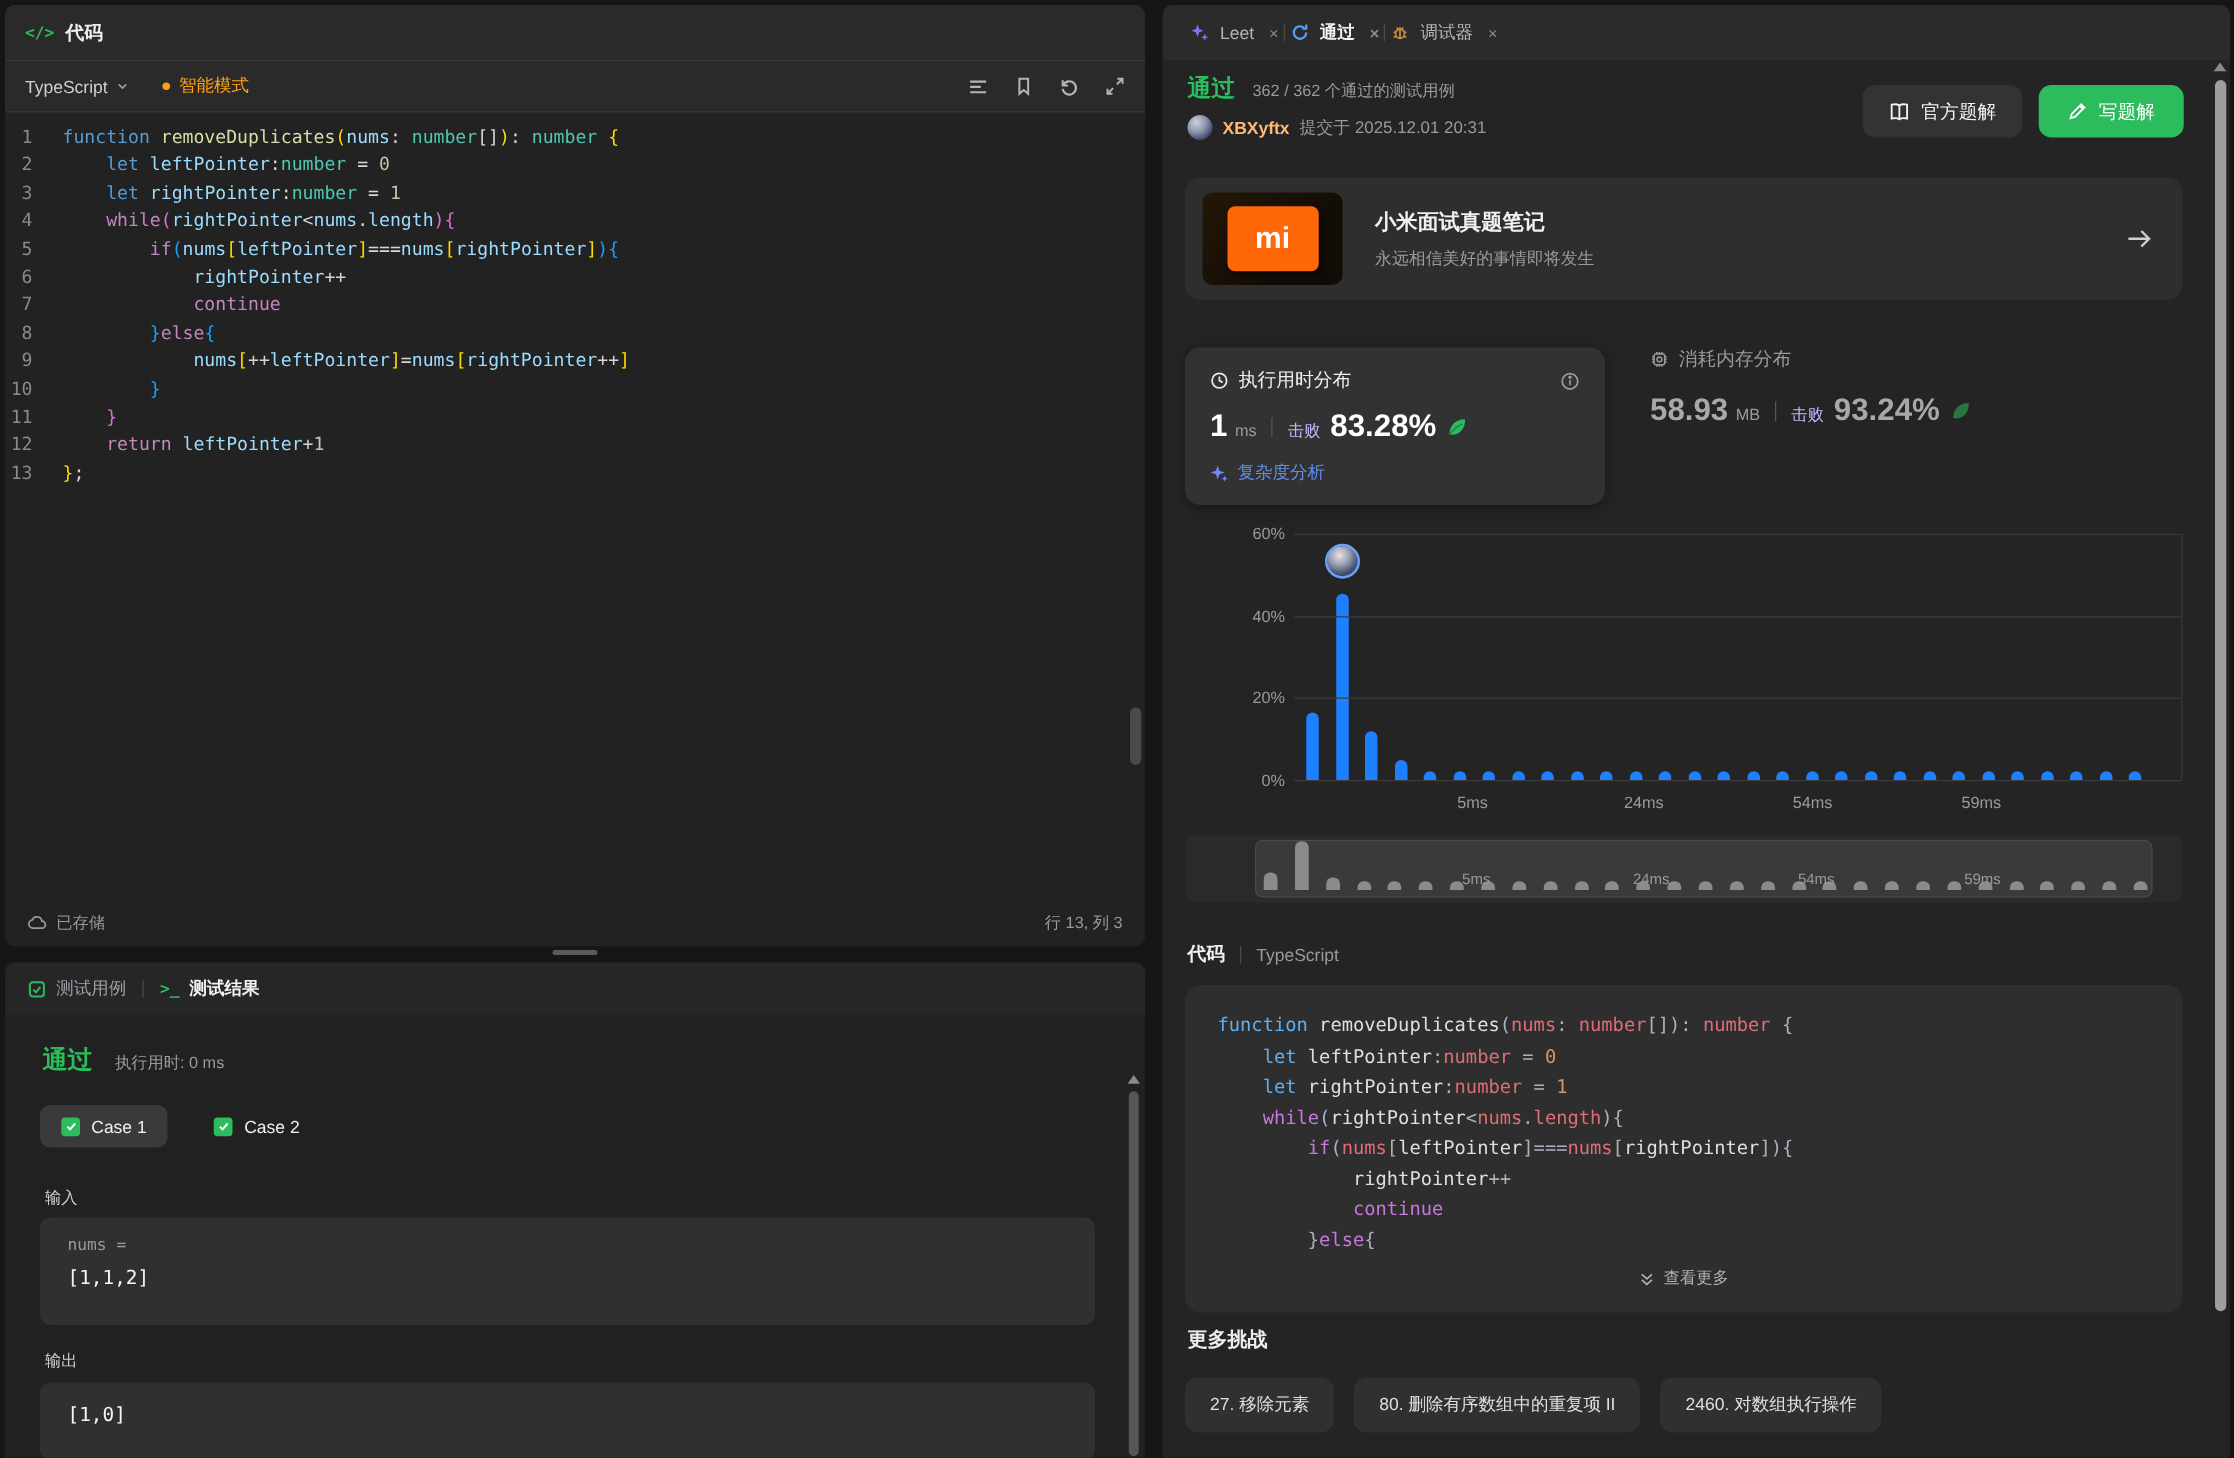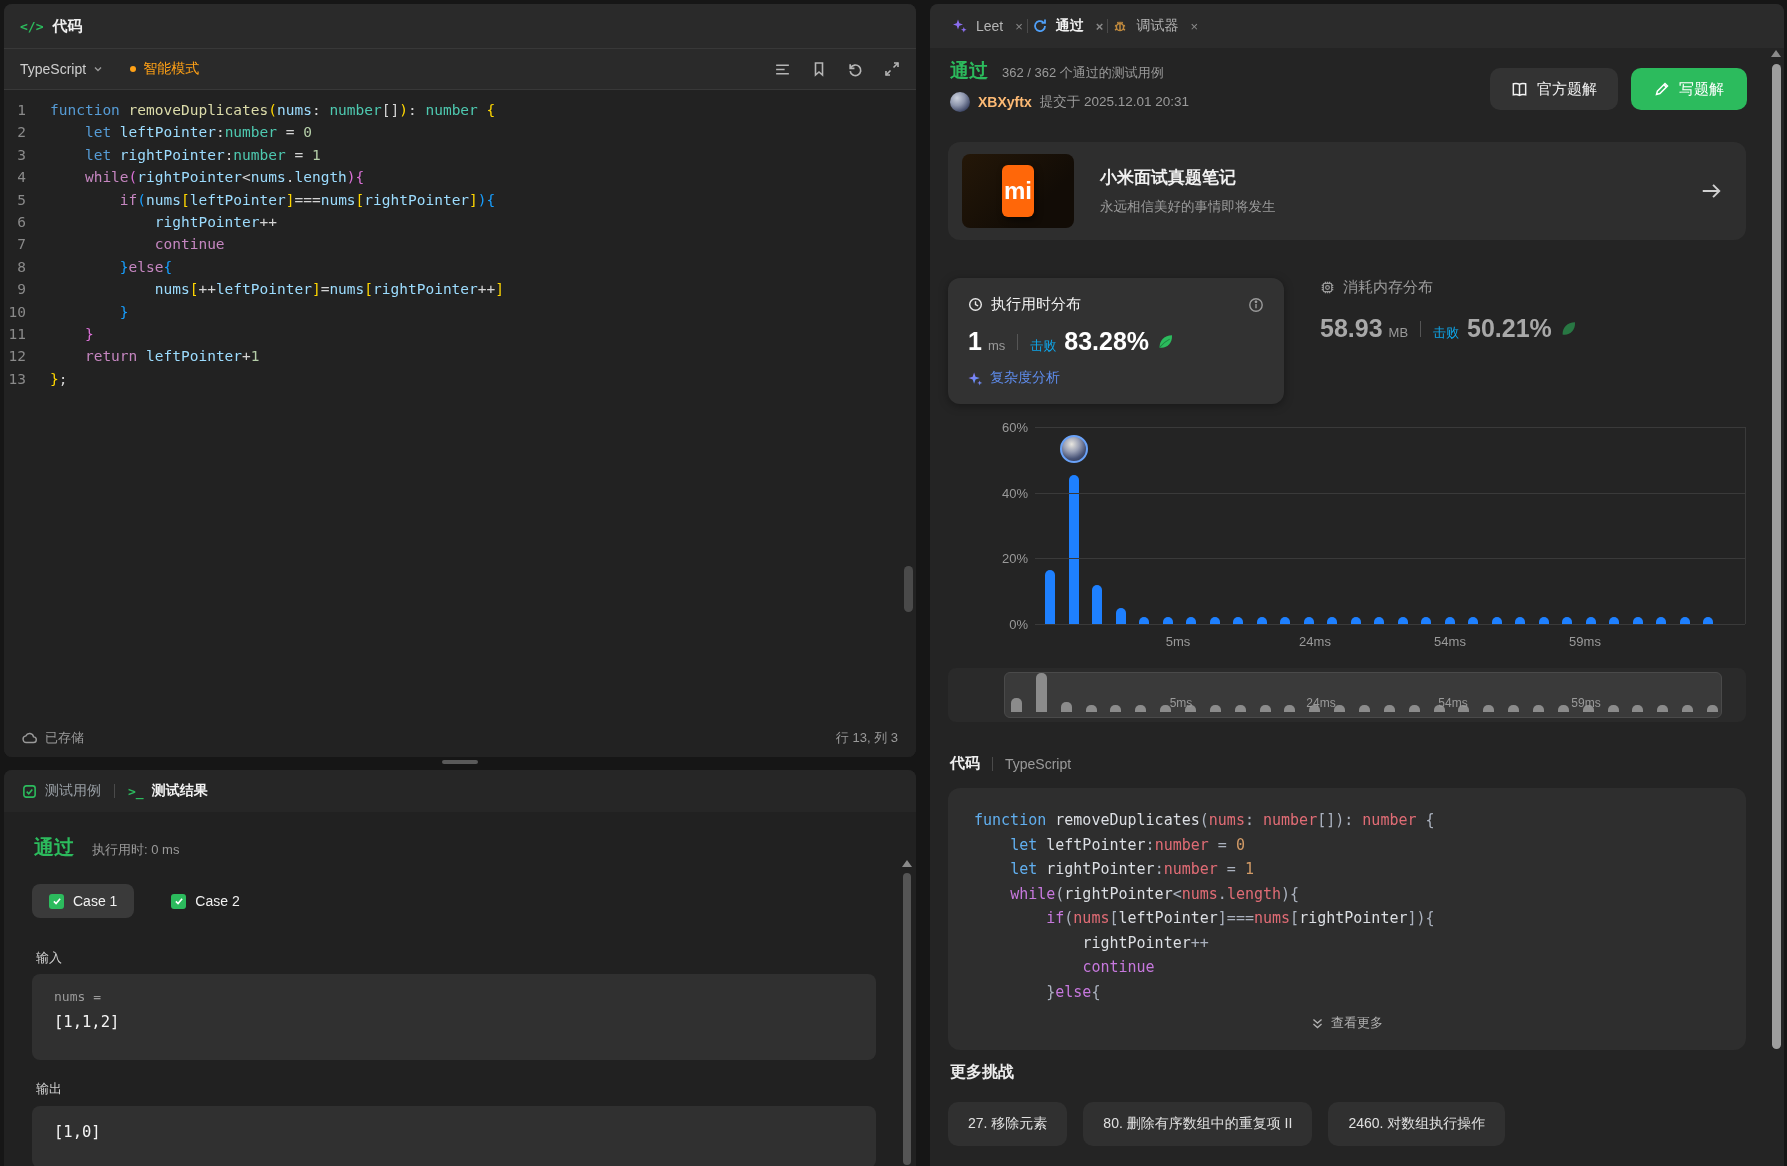--- a/index.html
+++ b/index.html
@@ -78,35 +78,35 @@
   .res-user { font-size:14px; font-weight:bold; color:#fdba74; }
   .res-time { font-size:13.5px; color:#9a9a9a; }
   .btn { position:absolute; top:20px; height:42px; border-radius:10px; display:flex; align-items:center; justify-content:center;
     gap:9px; font-size:15px; cursor:pointer; border:none; color:#f2f2f2; }
   #btn-official { left:560px; width:128px; background:#333333; }
   #btn-write { left:701px; width:116px; background:#2cbb5d; color:#fff; }
 
   .banner { position:absolute; left:18px; top:94px; width:798px; height:98px; background:#2e2e2e; border-radius:12px;
     display:flex; align-items:center; padding:0 24px 0 14px; gap:26px; cursor:pointer; }
   .mi-tile { width:112px; height:74px; border-radius:8px; background:linear-gradient(135deg,#241708 0%,#120c06 70%); display:flex; align-items:center; justify-content:center; flex:none; }
-  .mi-logo { width:32px; height:52px; background:#ff6709; border-radius:6px; display:flex; align-items:center; justify-content:center;
+  .mi-logo { width:73px; height:52px; background:#ff6709; border-radius:6px; display:flex; align-items:center; justify-content:center;
     color:#fff; font-size:24px; font-weight:bold; box-shadow:2px 3px 6px rgba(0,0,0,.5); }
   .banner-title { font-size:17px; font-weight:bold; color:#f0f0f0; }
   .banner-sub { font-size:13.5px; color:#9a9a9a; margin-top:9px; }
   .banner-arrow { margin-left:auto; }
 
   .stat-card { position:absolute; left:18px; top:230px; width:336px; height:126px; background:#323232; border-radius:12px;
     padding:17px 20px; box-shadow:0 2px 10px rgba(0,0,0,.35); }
   .stat-head { display:flex; align-items:center; gap:8px; font-size:15px; color:#f0f0f0; }
   .stat-info { margin-left:auto; }
   .stat-vals { display:flex; align-items:baseline; margin-top:13px; }
   .stat-big { font-size:25px; font-weight:bold; color:#ffffff; }
   .stat-unit { font-size:13px; color:#9a9a9a; margin-left:6px; }
   .stat-sep { width:1px; height:16px; background:#555; margin:0 12px; align-self:center; }
-  .stat-beats { font-size:13px; color:#0ea5e9; margin-right:8px; }
+  .stat-beats { font-size:13px; color:#c4b5fd; margin-right:8px; }
   .stat-link { display:flex; align-items:center; gap:7px; margin-top:13px; color:#5f8ef0; font-size:14px; cursor:pointer; }
   .stat-ghost { position:absolute; left:390px; top:230px; }
   .stat-ghost .stat-head { color:#9a9a9a; }
   .stat-ghost .stat-big { color:#a8a8a8; }
   .stat-ghost .stat-vals { margin-top:17px; }
 
   .chart { position:absolute; left:20px; top:368px; width:800px; height:235px; }
   .gridline { position:absolute; left:85px; width:710px; height:1px; background:#3a3a3a; }
   .gridlabel { position:absolute; right:722px; transform:translateY(-50%); font-size:13px; color:#9a9a9a; }
   .chart-rborder { position:absolute; left:795px; top:11px; height:197px; width:1px; background:#3a3a3a; }
@@ -415,21 +415,21 @@
             <circle cx="8" cy="8" r="2"></circle>
             <path d="M5.8 3.5V1.8 M8 3.5V1.8 M10.2 3.5V1.8 M5.8 14.2v-1.7 M8 14.2v-1.7 M10.2 14.2v-1.7 M3.5 5.8H1.8 M3.5 8H1.8 M3.5 10.2H1.8 M14.2 5.8h-1.7 M14.2 8h-1.7 M14.2 10.2h-1.7"></path>
           </svg>
         <span>消耗内存分布</span>
       </div>
       <div class="stat-vals">
         <span class="stat-big">58.93</span>
         <span class="stat-unit">MB</span>
         <span class="stat-sep"></span>
         <span class="stat-beats">击败</span>
-        <span class="stat-big">50.21%</span>
+        <span class="stat-big">93.24%</span>
         <svg style="margin-left:7px; align-self:center; opacity:.55" width="19" height="19" viewBox="0 0 16 16" fill="#2cbb5d">
             <path d="M3 13C3 7 7 3 13.5 2.8 13.8 9.5 9.5 13.6 4 13.2 Z"></path>
           </svg>
       </div>
     </div>
 
     <div class="chart" id="chart">
       <div id="chart-bars">
           <div class="bar" style="left: 10px; height: 53.874px; background: rgb(30, 128, 255);"></div>
           <div class="bar" style="left: 33.5px; height: 149.468px; background: rgb(30, 128, 255);"></div>

